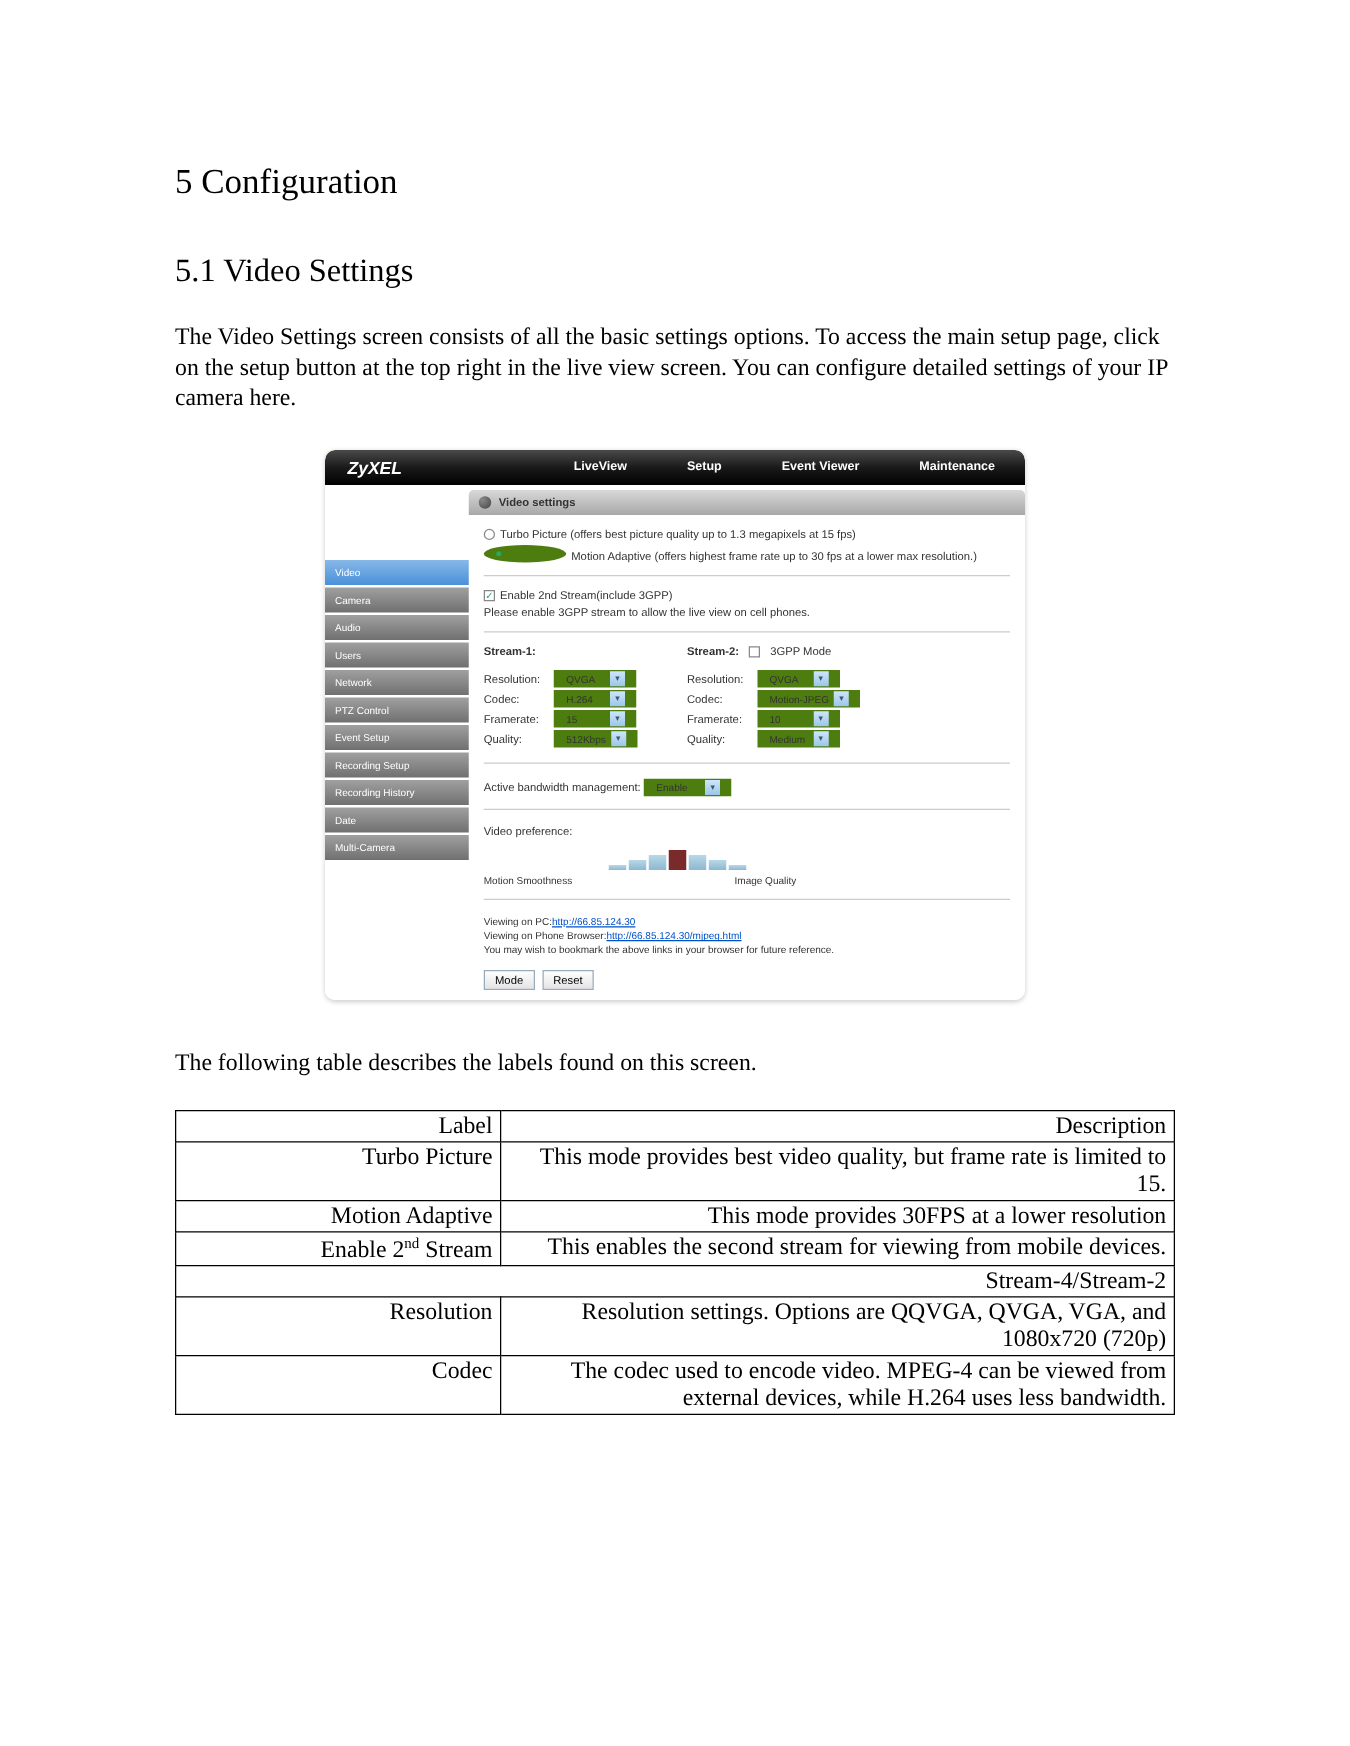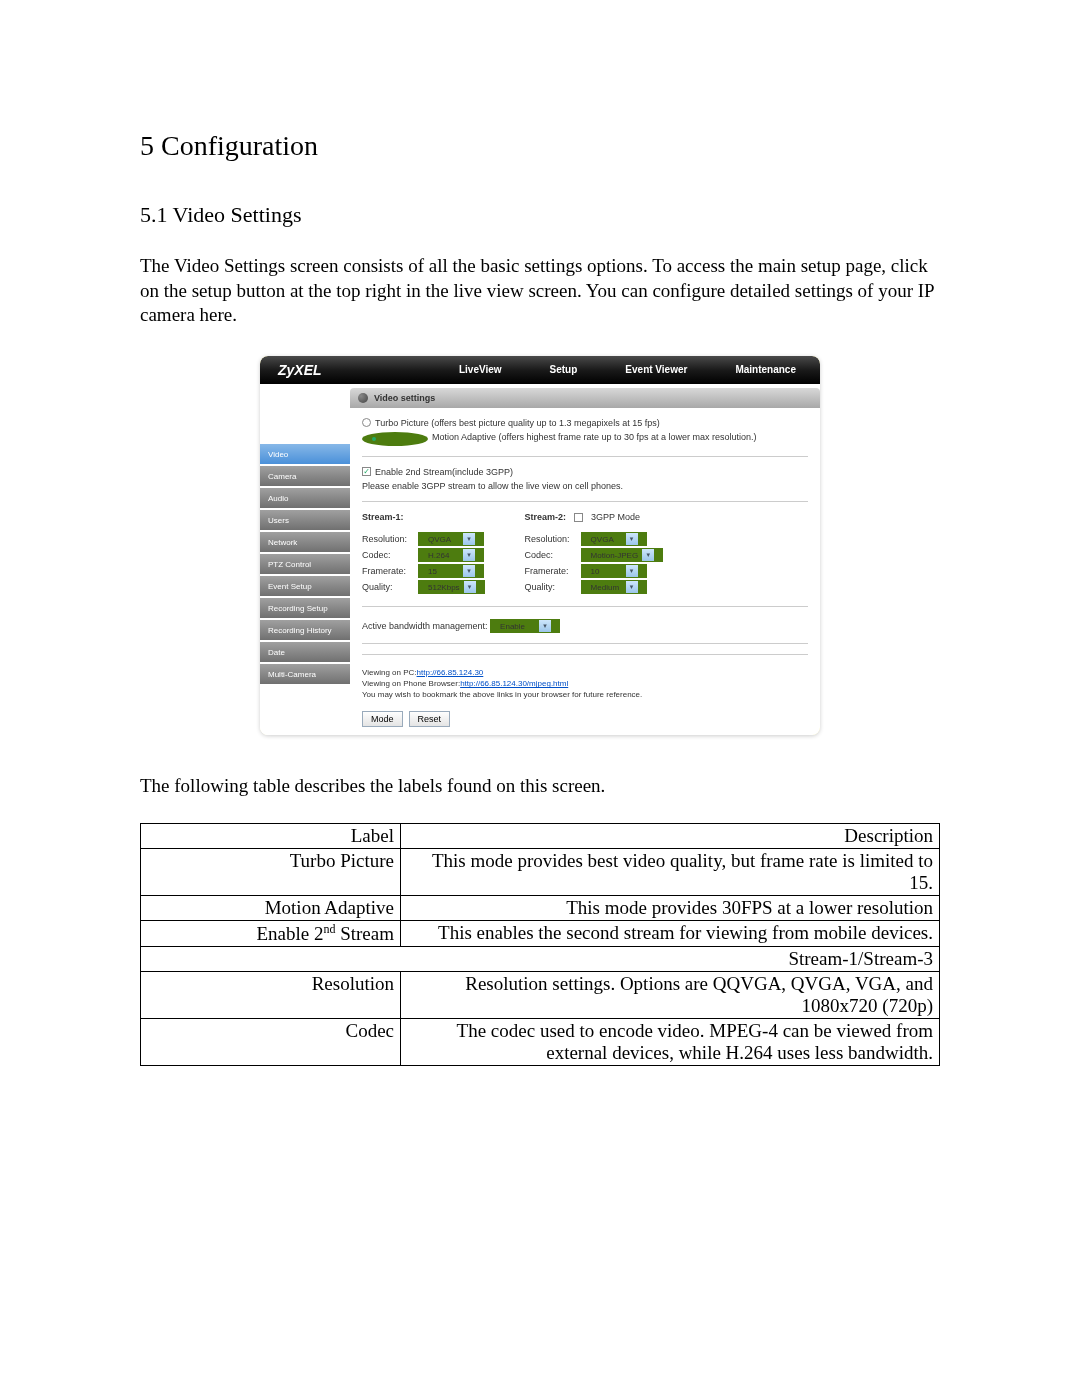--- a/index.html
+++ b/index.html
@@ -4,21 +4,21 @@
   <style>
     * { margin: 0; padding: 0; box-sizing: border-box; }
     body {
       font-family: "Times New Roman", Times, serif;
       background: #fff;
       width: 1080px;
       padding: 130px 140px 100px 140px;
       color: #000;
     }
     h1 { font-size: 28px; font-weight: normal; margin-bottom: 40px; }
-    h2 { font-size: 22px; font-weight: normal; margin-bottom: 26px; }
+    h2 { font-size: 26px; font-weight: normal; margin-bottom: 26px; }
     .para { font-size: 19px; line-height: 1.3; margin-bottom: 28px; }
     .screenshot {
       width: 560px;
       margin: 0 auto 40px auto;
       background: #fef9c3;
       border-radius: 8px;
       overflow: hidden;
       box-shadow: 0 1px 4px rgba(0,0,0,0.2);
     }
     .topbar {
@@ -42,21 +42,21 @@
       color: #fff;
       font-family: Arial, sans-serif;
       font-size: 10px;
       font-weight: bold;
       padding: 0 24px;
       line-height: 28px;
       cursor: pointer;
     }
     .content-row { display: flex; background: #fff; }
     .sidebar {
-      width: 90px;
+      width: 115px;
       background: #fff;
       padding-top: 60px;
     }
     .side-item {
       height: 20px;
       font-family: Arial, sans-serif;
       font-size: 8px;
       color: #fff;
       padding-left: 8px;
       display: flex;
@@ -86,21 +86,21 @@
       color: #333;
       border-radius: 4px 4px 0 0;
       margin-top: 4px;
     }
     .panel-header .dot {
       width: 10px; height: 10px; border-radius: 50%;
       background: radial-gradient(circle at 30% 30%, #888, #444);
       margin-right: 6px;
     }
     .main-inner { padding: 10px 12px 0 12px; }
-    .radio-row { display: flex; align-items: flex-start; gap: 4px; margin-bottom: 4px; }
+    .radio-row { display: flex; align-items: flex-end; gap: 4px; margin-bottom: 4px; }
     .radio {
       width: 9px; height: 9px; border: 1px solid #888; border-radius: 50%;
       display: inline-flex; align-items: center; justify-content: center;
     }
     .radio.sel::after { content: ""; width: 4px; height: 4px; border-radius: 50%; background: #2a6; }
     .check {
       width: 9px; height: 9px; border: 1px solid #888;
       display: inline-flex; align-items: center; justify-content: center;
       font-size: 8px; color: #2a6;
     }
@@ -285,20 +285,36 @@
 
         <div class="bandwidth">
           <span>Active bandwidth management:</span>
           <span class="sel" style="min-width:70px">
               <span>Enable</span>
               <span class="chev">▾</span>
             </span>
         </div>
         <hr class="hr">
 
+        <div class="pref">
+          <div>Video preference:</div>
+          <div class="pref-bars" id="prefbars">
+              <div class="bar" style="height: 4px;"></div>
+              <div class="bar" style="height: 8px;"></div>
+              <div class="bar" style="height: 12px;"></div>
+              <div class="bar dark" style="height: 16px;"></div>
+              <div class="bar" style="height: 12px;"></div>
+              <div class="bar" style="height: 8px;"></div>
+              <div class="bar" style="height: 4px;"></div>
+            </div>
+          <div class="pref-labels">
+            <span>Motion Smoothness</span>
+            <span>Image Quality</span>
+          </div>
+        </div>
         <hr class="hr">
 
         <div class="links">
           <div><span>Viewing on PC:</span><a href="#">http://66.85.124.30</a></div>
           <div><span>Viewing on Phone Browser:</span><a href="#">http://66.85.124.30/mjpeg.html</a></div>
           <div>You may wish to bookmark the above links in your browser for future reference.</div>
         </div>
 
         <div class="btns">
           <button class="btn">Mode</button>
@@ -325,21 +341,21 @@
       </tr>
       <tr>
         <td>Motion Adaptive</td>
         <td>This mode provides 30FPS at a lower resolution</td>
       </tr>
       <tr>
         <td>Enable 2<sup>nd</sup> Stream</td>
         <td>This enables the second stream for viewing from mobile devices.</td>
       </tr>
       <tr>
-        <td colspan="2">Stream-1/Stream-3</td>
+        <td colspan="2">Stream-4/Stream-2</td>
       </tr>
       <tr>
         <td>Resolution</td>
         <td>Resolution settings. Options are QQVGA, QVGA, VGA, and 1080x720 (720p)</td>
       </tr>
       <tr>
         <td>Codec</td>
         <td>The codec used to encode video. MPEG-4 can be viewed from external devices, while H.264 uses less bandwidth.</td>
       </tr>
     </tbody>

